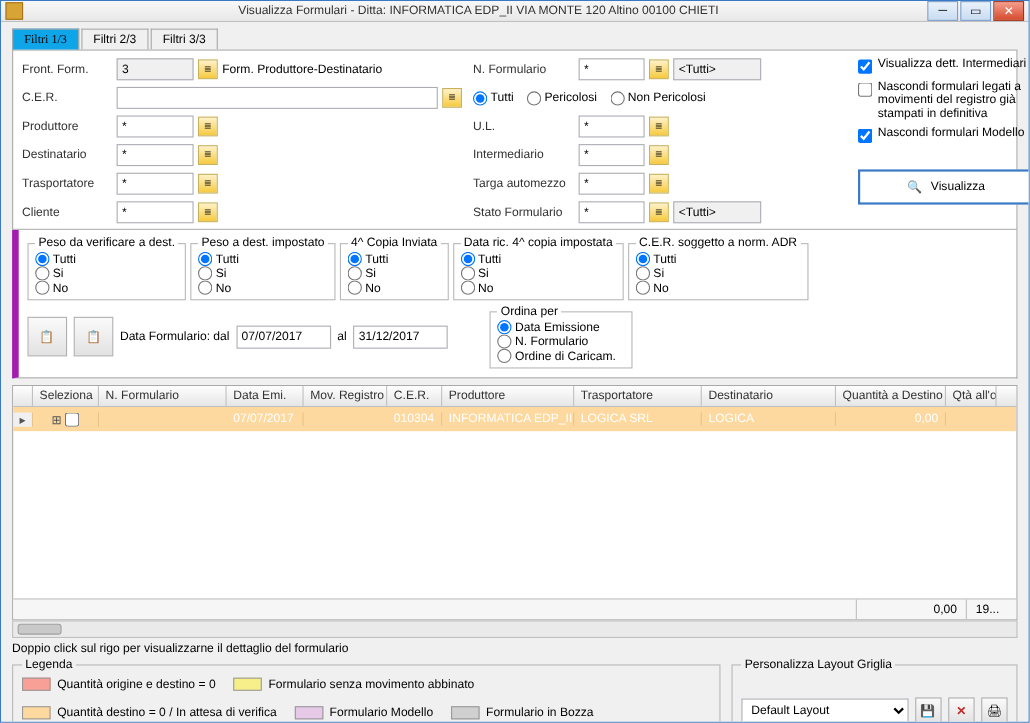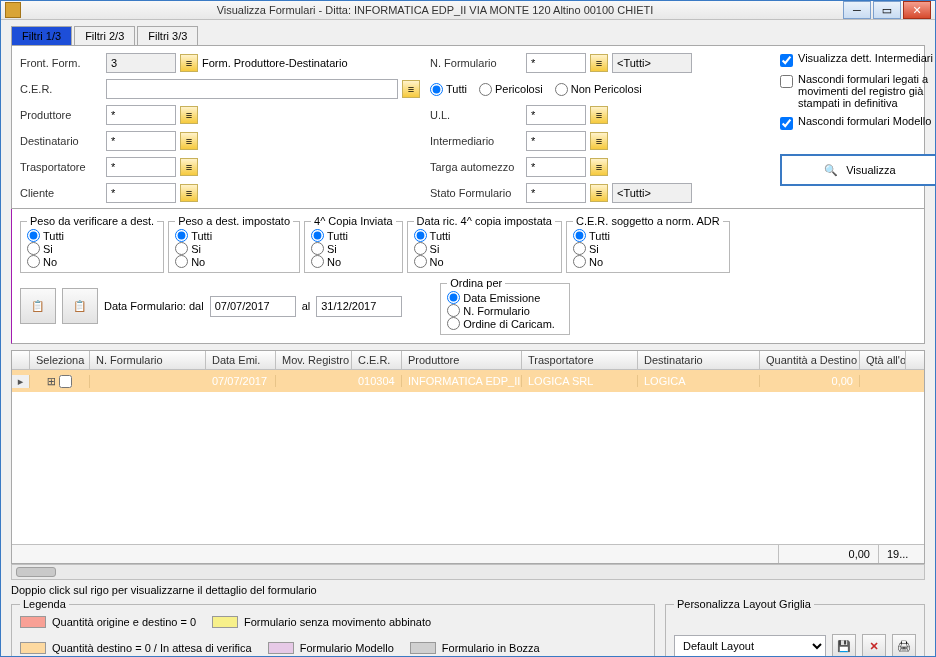--- a/index.html
+++ b/index.html
@@ -6,21 +6,21 @@
 body { background: #f0f0f0; width: 936px; height: 657px; display: flex; flex-direction: column; border: 1px solid #3a7ac4; }
 .titlebar { height: 28px; background: linear-gradient(#f8f8f8,#e8e8e8); display: flex; align-items: center; padding: 0 4px; border-bottom: 1px solid #c0c0c0; }
 .titlebar .icon { width: 16px; height: 16px; margin-right: 6px; background:#d9a436; border:1px solid #a37418; }
 .titlebar .title { flex:1; color:#333;text-align:center; }
 .winbtns { display:flex; gap:2px; }
 .winbtn { width:28px; height:18px; border:1px solid #7a9ecc; background:linear-gradient(#eaf2fb,#c9dcf2); display:flex; align-items:center; justify-content:center; cursor:pointer; }
 .winbtn.close{ background:linear-gradient(#f59e8e,#d64b2e); color:#fff; border-color:#a62f17;}
 .content { flex:1; display:flex; flex-direction:column; background:#f0f0f0; }
 .tabstrip { display:flex; padding:6px 10px 0 10px; gap:2px; }
 .tab { padding:3px 10px; border:1px solid #a9a9a9; border-bottom:none; background:#f0f0f0; cursor:pointer; }
-.tab.active { background:#1d4ed8; position:relative; z-index:2; }
+.tab.active { background:#0ea5e9; position:relative; z-index:2;font-family:Liberation Serif, serif; }
 .tabpanel { background:#fff; border:1px solid #a9a9a9; margin:0 10px; padding:6px 8px 4px 8px; display:flex; }
 .filters { flex:1; display:flex; gap:10px; }
 .col { display:flex; flex-direction:column; gap:4px; }
 .row { display:flex; align-items:center; gap:4px; min-height:22px;}
 .lbl { width:82px; color:#333; }
 .lbl2 { width:92px; color:#333; }
 .inp { height:20px; border:1px solid #abadb3; background:#fff; padding:0 4px; }
 .inp.ro { background:#f0f0f0; }
 .lkbtn { width:18px; height:18px; border:1px solid #c8b15a; background:linear-gradient(#fff2c9,#f6ca3e); cursor:pointer; display:flex; align-items:center; justify-content:center;}
 .radio { display:flex; align-items:center; gap:3px; margin-right:8px; }
@@ -170,21 +170,21 @@
           <input type="checkbox" checked="" style="">
           <span>Nascondi formulari Modello</span>
         </label>
       <button class="visbtn">
         <span>🔍</span>
         <span>Visualizza</span>
       </button>
     </div>
   </div>
 
-  <div style="margin:0 10px; background:#fff; border-left:1px solid #a21caf;border-right:1px solid #a9a9a9;border-bottom:1px solid #a9a9a9; padding:4px 8px;">
+  <div style="margin:0 10px; background:#fff; border-left:6px solid #a21caf;border-right:1px solid #a9a9a9;border-bottom:1px solid #a9a9a9; padding:4px 8px;">
     <div class="fieldsets">
       <fieldset>
           <legend>Peso da verificare a dest.</legend>
         <label class="radio">
             <input type="radio" checked="" style="">
             <span>Tutti</span>
           </label>
         <label class="radio">
             <input type="radio" style="">
             <span>Si</span>

